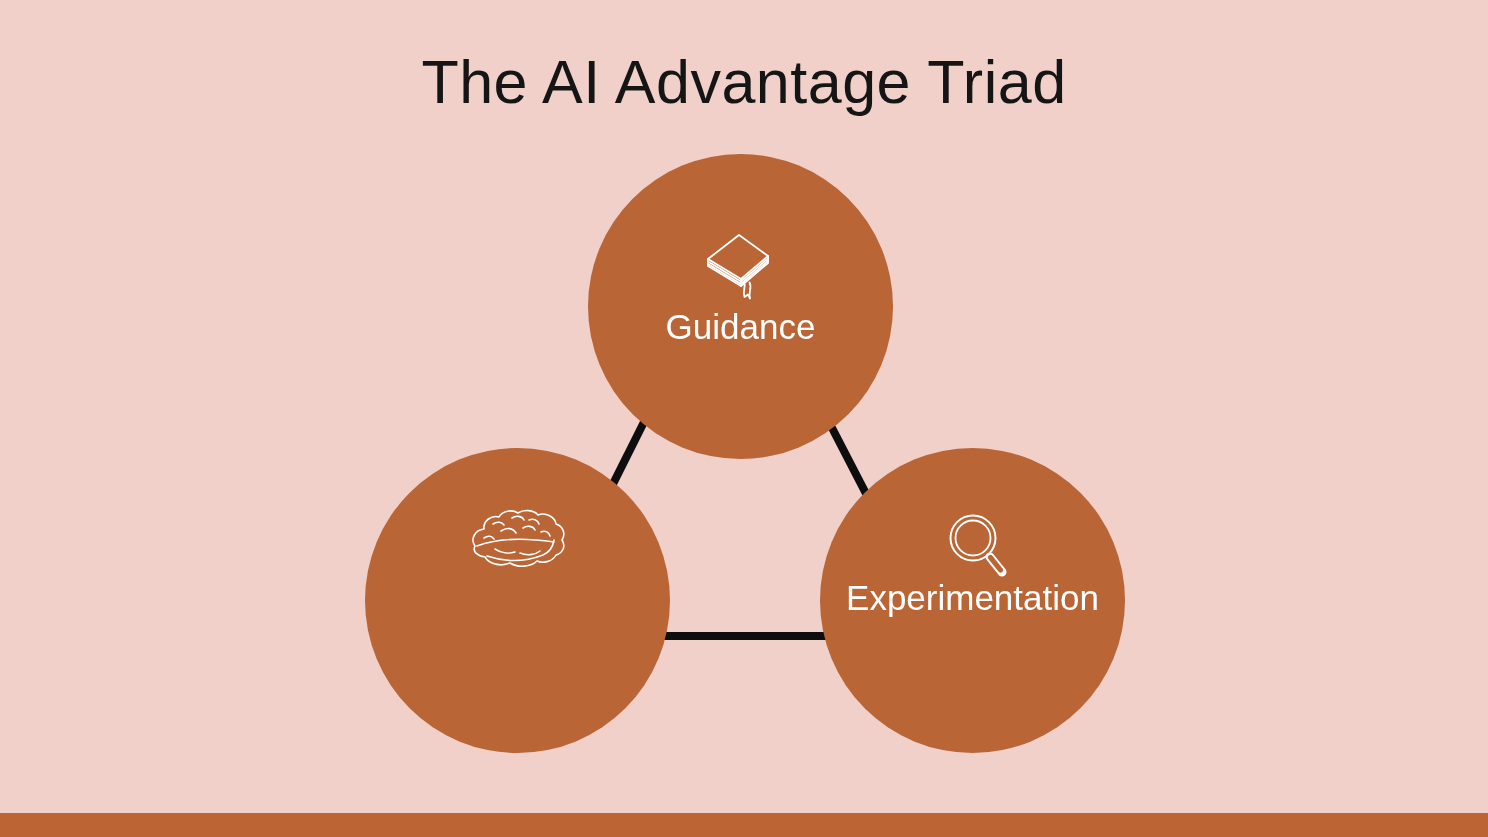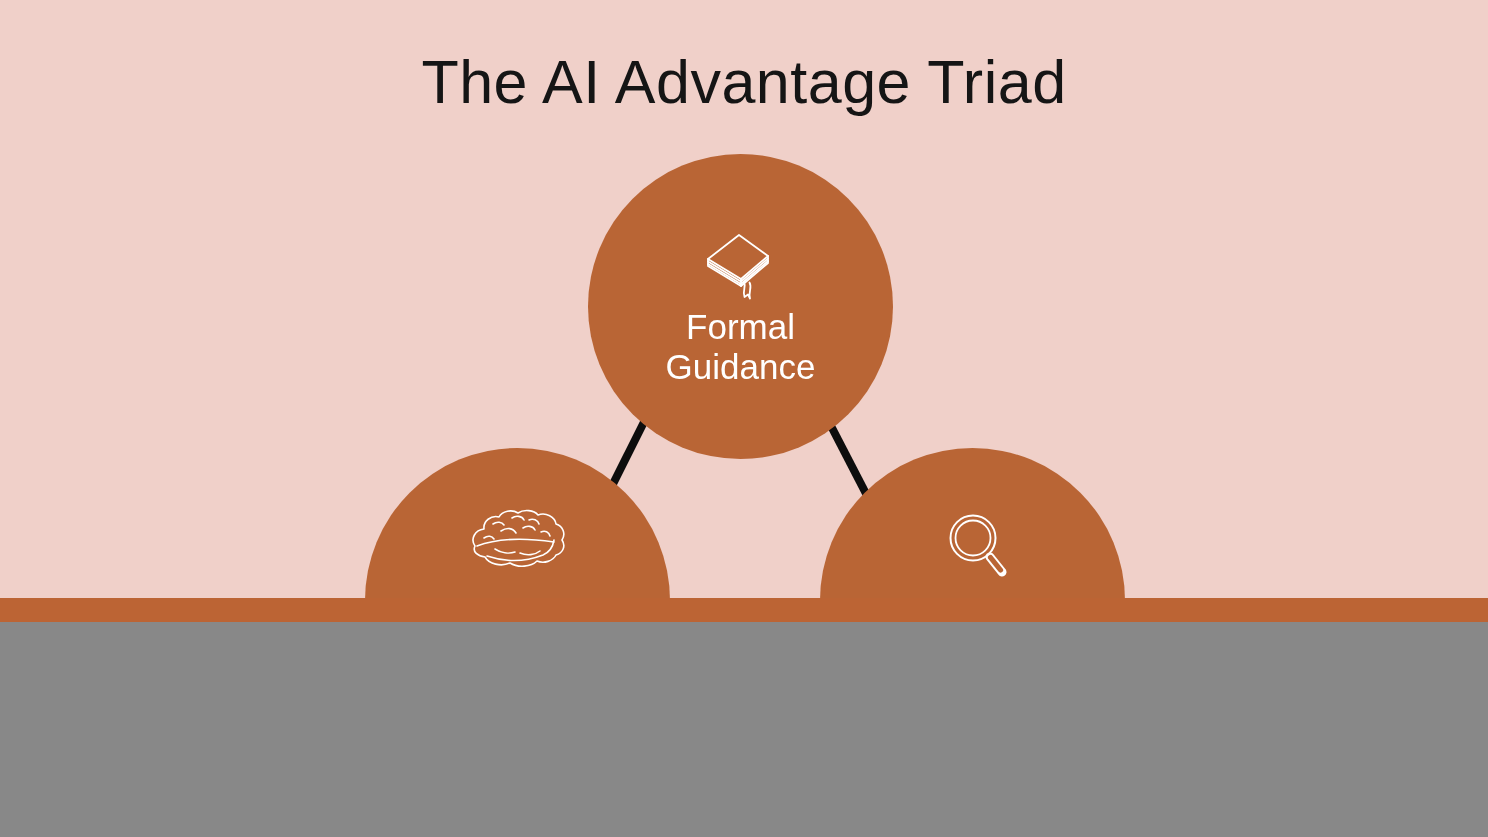--- a/index.html
+++ b/index.html
@@ -1,18 +1,18 @@
 <!DOCTYPE html>
 <html style="--background: #f0d0c9; --circle: #b96535; --bottom-bar: #bc6434; --connector-line: #0d0d0d; --title-text: #151515; --circle-text: #ffffff;"><head>
 <meta charset="utf-8">
 <style>
   html,body{margin:0;padding:0;background:#888;}
   .canvas{
     position:relative;
-    width:1488px;height:622px;
+    width:1488px;height:837px;
     overflow:hidden;
     background:var(--background,#f0d0c9);
     font-family:"Liberation Sans","DejaVu Sans",sans-serif;
   }
   .title{
     position:absolute;top:47px;left:0;width:100%;
     text-align:center;
     font-size:61px;font-weight:500;letter-spacing:0.5px;
     color:var(--title-text,#151515);
   }
@@ -65,21 +65,20 @@
           <path d="M73 31 L73 38 L46 61"></path>
           <path d="M13 36.5 L46 56.5"></path>
           <path d="M13 39 L46 59"></path>
           <path d="M73 33.5 L46 56.5"></path>
           <path d="M73 36 L46 59"></path>
           <path d="M49 57 C51.5 62 47 66 49.5 72 L53 69.5 L55 73.5 C53 67 57.5 62.5 54.5 57.5"></path>
         </g>
       </svg>
     </span>
     <div class="node-label">
-      <div>Formal</div>
       <div>Guidance</div>
     </div>
   </div>
 
   <div class="node node-left">
     <span class="icon brain-icon">
       <svg viewBox="0 0 104 64" xmlns="http://www.w3.org/2000/svg">
         <g fill="none" stroke="currentColor" stroke-width="1.6" stroke-linejoin="round" stroke-linecap="round">
           <path d="M10 37 C5 30 10 21 19 20 C18 12 26 6 34 8 C37 2 47 0 53 4 C59 0 69 1 73 6 C81 3 90 8 91 15 C98 17 101 25 97 31 C101 37 98 44 91 46 C88 52 79 55 72 52 C66 58 53 59 45 54 C36 58 24 55 20 48 C13 47 7 43 10 37 Z"></path>
           <path d="M12 37 C30 30 55 28 89 33"></path>
@@ -103,18 +102,19 @@
       <svg viewBox="0 0 76 82" xmlns="http://www.w3.org/2000/svg">
         <g fill="none" stroke="currentColor" stroke-linecap="round">
           <circle cx="31" cy="27" r="22.5" stroke-width="2"></circle>
           <circle cx="31" cy="27" r="17.5" stroke-width="1.8"></circle>
           <line x1="48" y1="46" x2="60" y2="61" stroke-width="9"></line>
           <line x1="48.5" y1="46.5" x2="58.5" y2="59" style="stroke:var(--circle,#b96535)" stroke-width="5.2"></line>
         </g>
       </svg>
     </span>
     <div class="node-label">
+      <div>Experimentation</div>
     </div>
   </div>
 
   <div class="footer-bar"></div>
 
 </div>
 
 </body></html>

